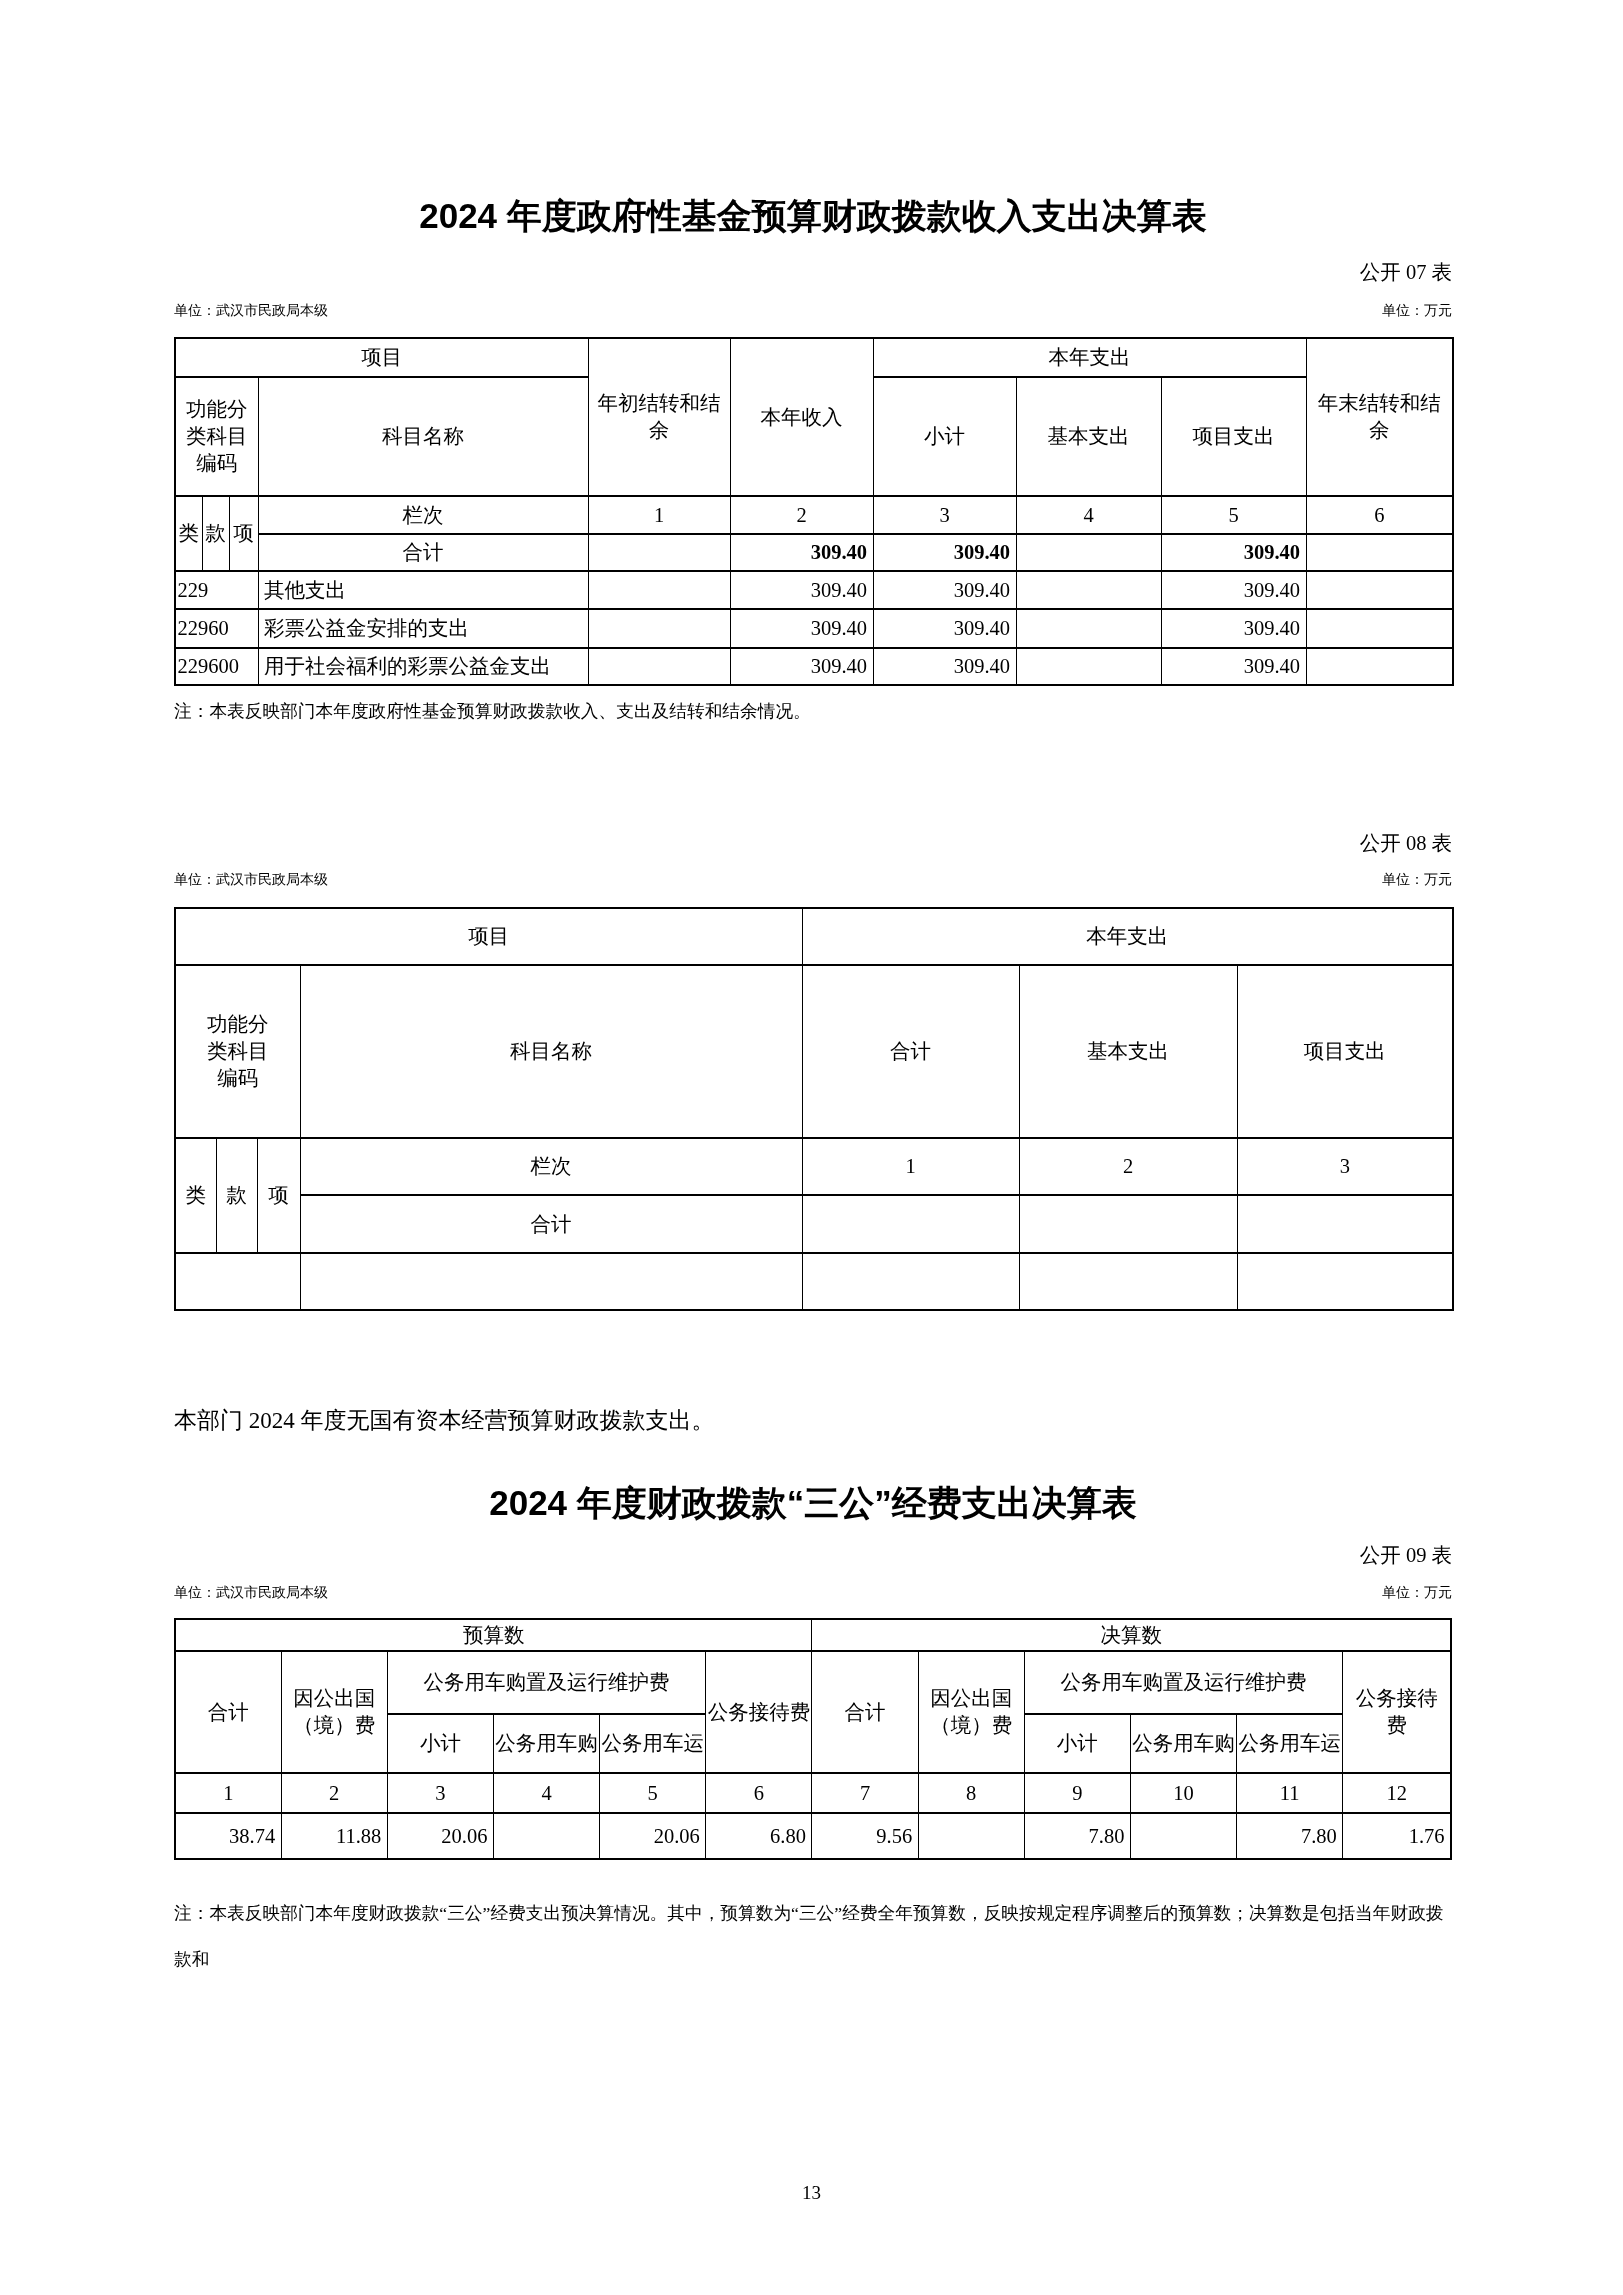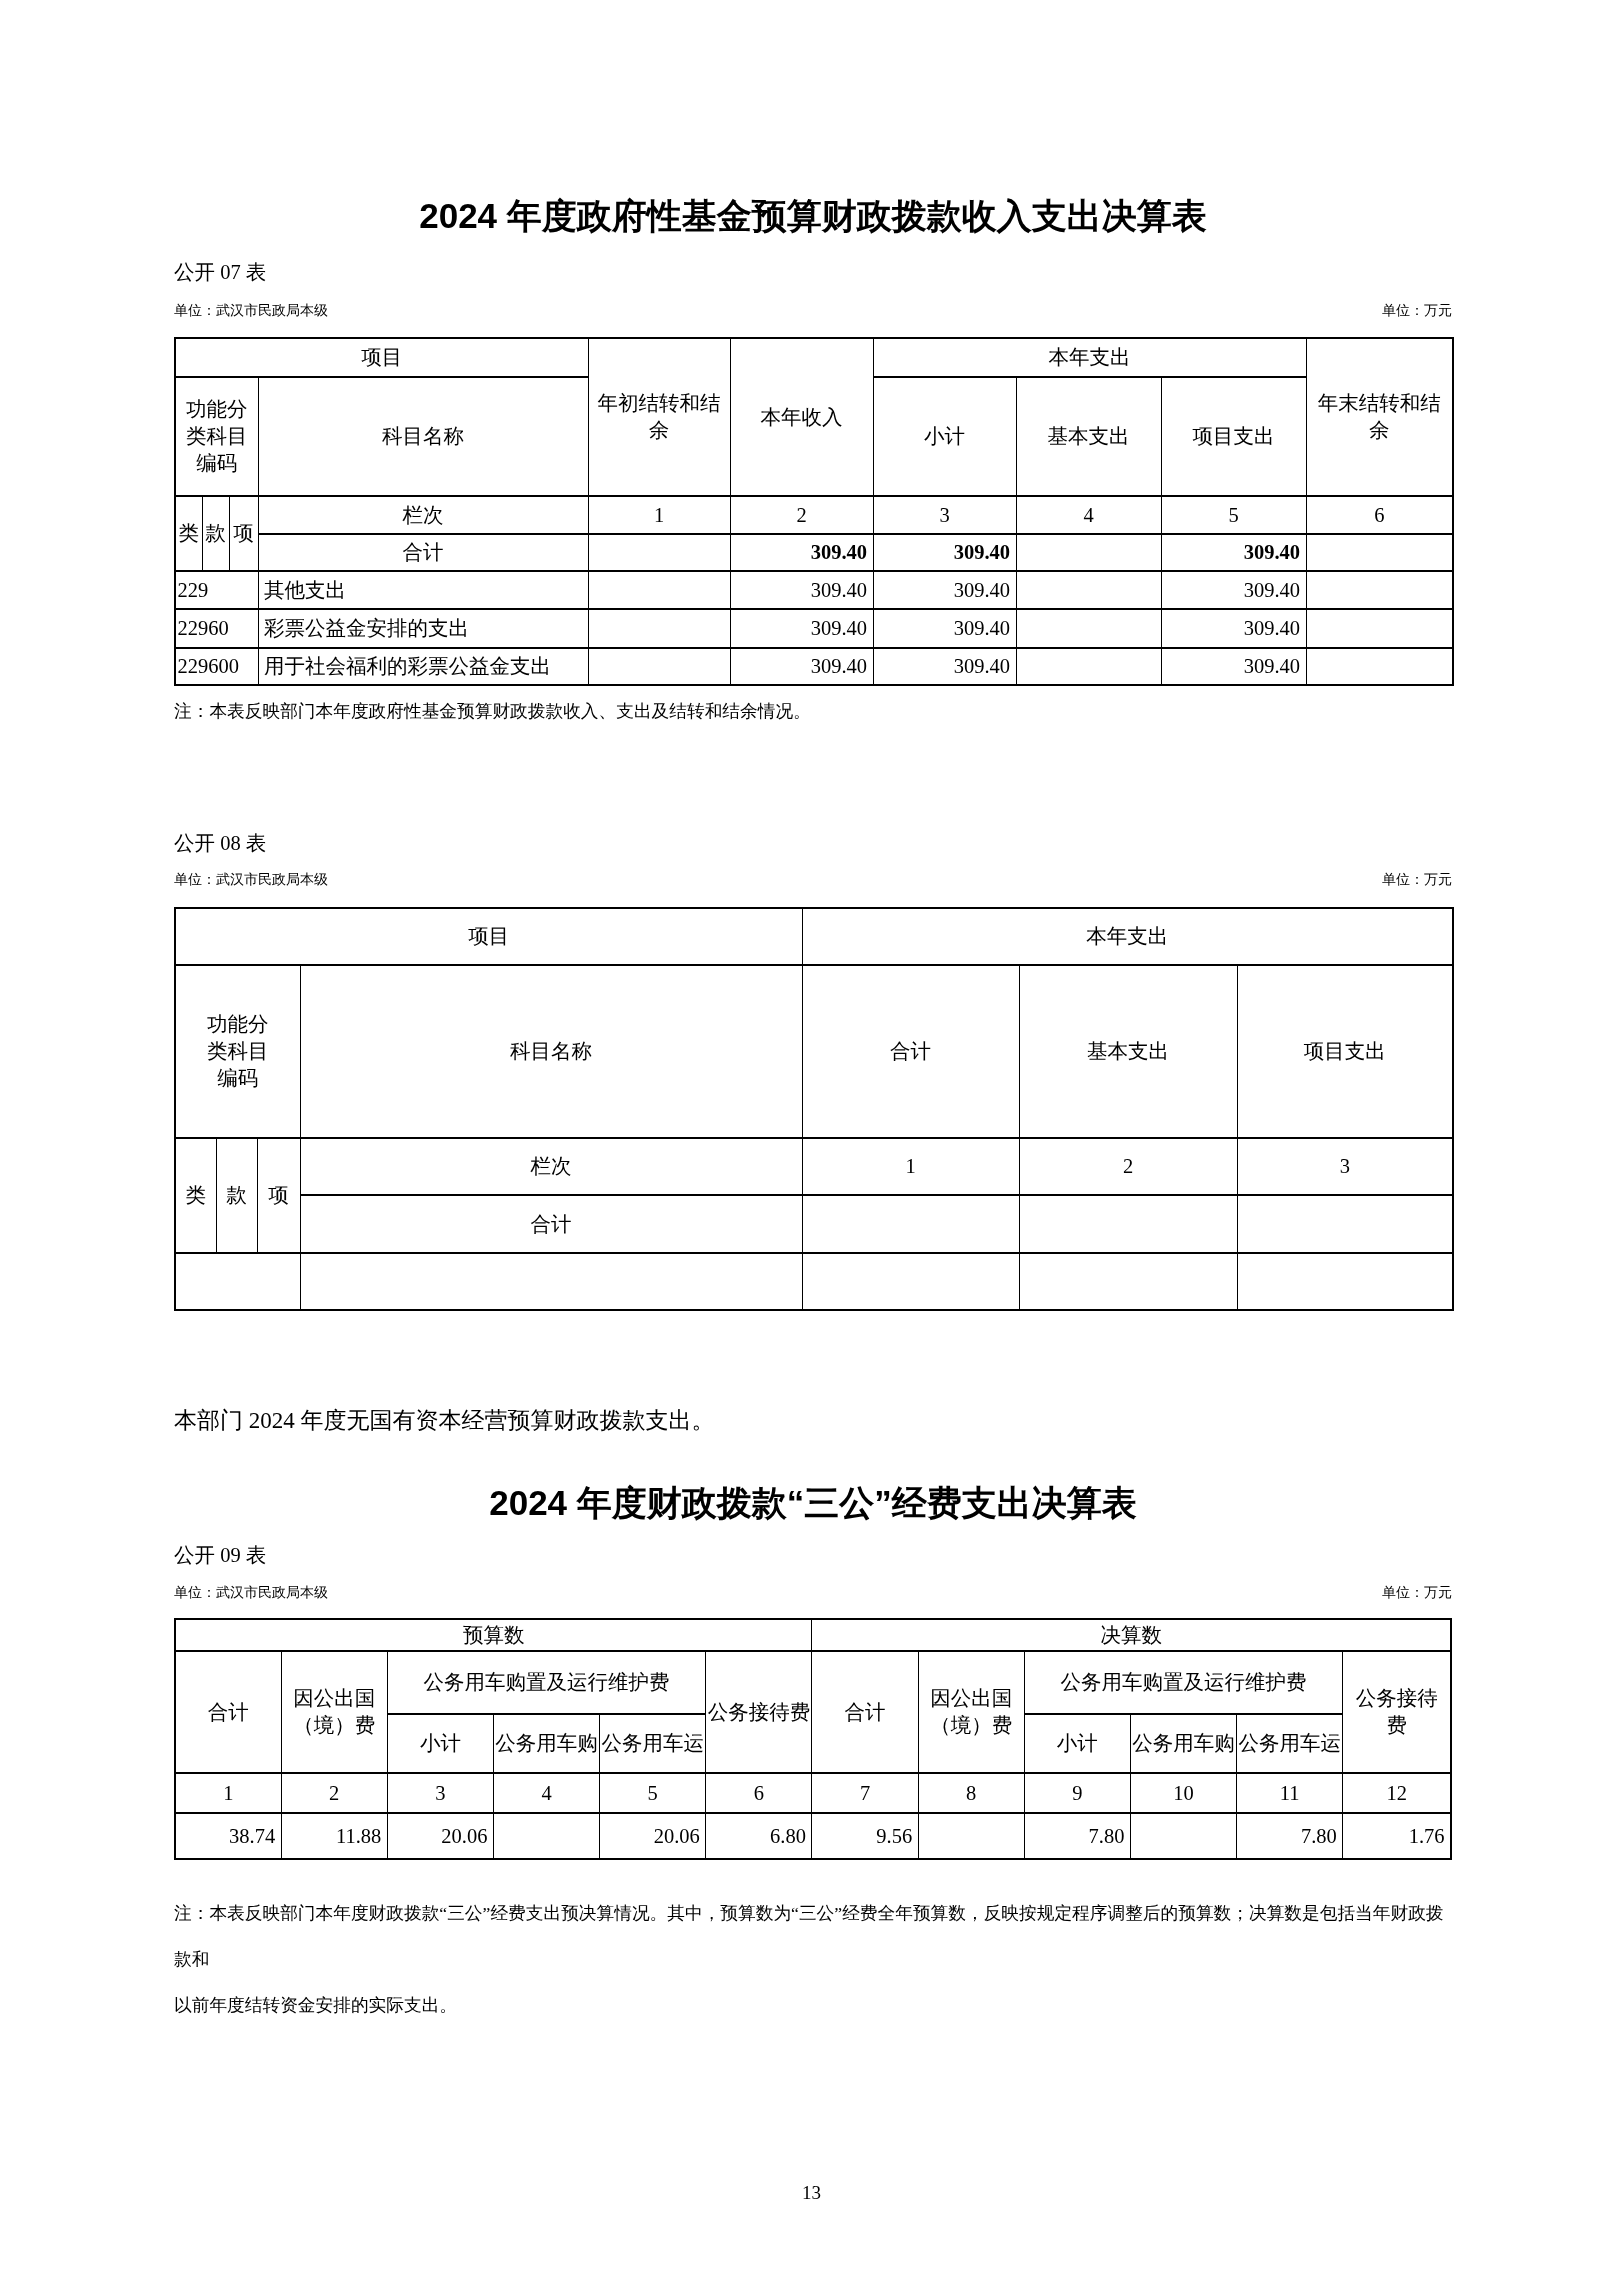--- a/index.html
+++ b/index.html
@@ -12,21 +12,21 @@
     overflow:hidden;
   }
   .abs { position:absolute; left:174px; width:1278px; }
   .doc-title {
     text-align:center;
     font-family:"Liberation Sans", sans-serif;
     font-weight:bold;
     font-size:35px; line-height:44px;
     white-space:nowrap;
   }
-  .pub-tag { font-size:20.5px; line-height:27px; }
+  .pub-tag { text-align:right; font-size:20.5px; line-height:27px; }
   .unit-line { display:flex; justify-content:space-between; font-size:14px; line-height:27px; }
   .note-sm { font-size:17.7px; line-height:24.5px; }
   .note-lg { font-size:23px; line-height:30px; }
   .pagenum { position:absolute; left:0; width:1623px; text-align:center; font-size:19px; }
 
   table.fin {
     border-collapse:collapse;
     table-layout:fixed;
     width:1278px;
     border:2.7px solid #000;
@@ -280,19 +280,18 @@
       <td class="ar">7.80</td>
       <td class="ar"></td>
       <td class="ar">7.80</td>
       <td class="ar">1.76</td>
     </tr>
   </tbody>
     </table>
 
   <div class="abs note-sm" style="top:1890px; line-height:46px;">
     <div>注：本表反映部门本年度财政拨款“三公”经费支出预决算情况。其中，预算数为“三公”经费全年预算数，反映按规定程序调整后的预算数；决算数是包括当年财政拨款和</div>
-    <div>以前年度结转资金安排的实际支出。</div>
   </div>
 
   <div class="pagenum" style="top:2182px;">13</div>
 
 </div>
 
 
 </body></html>

